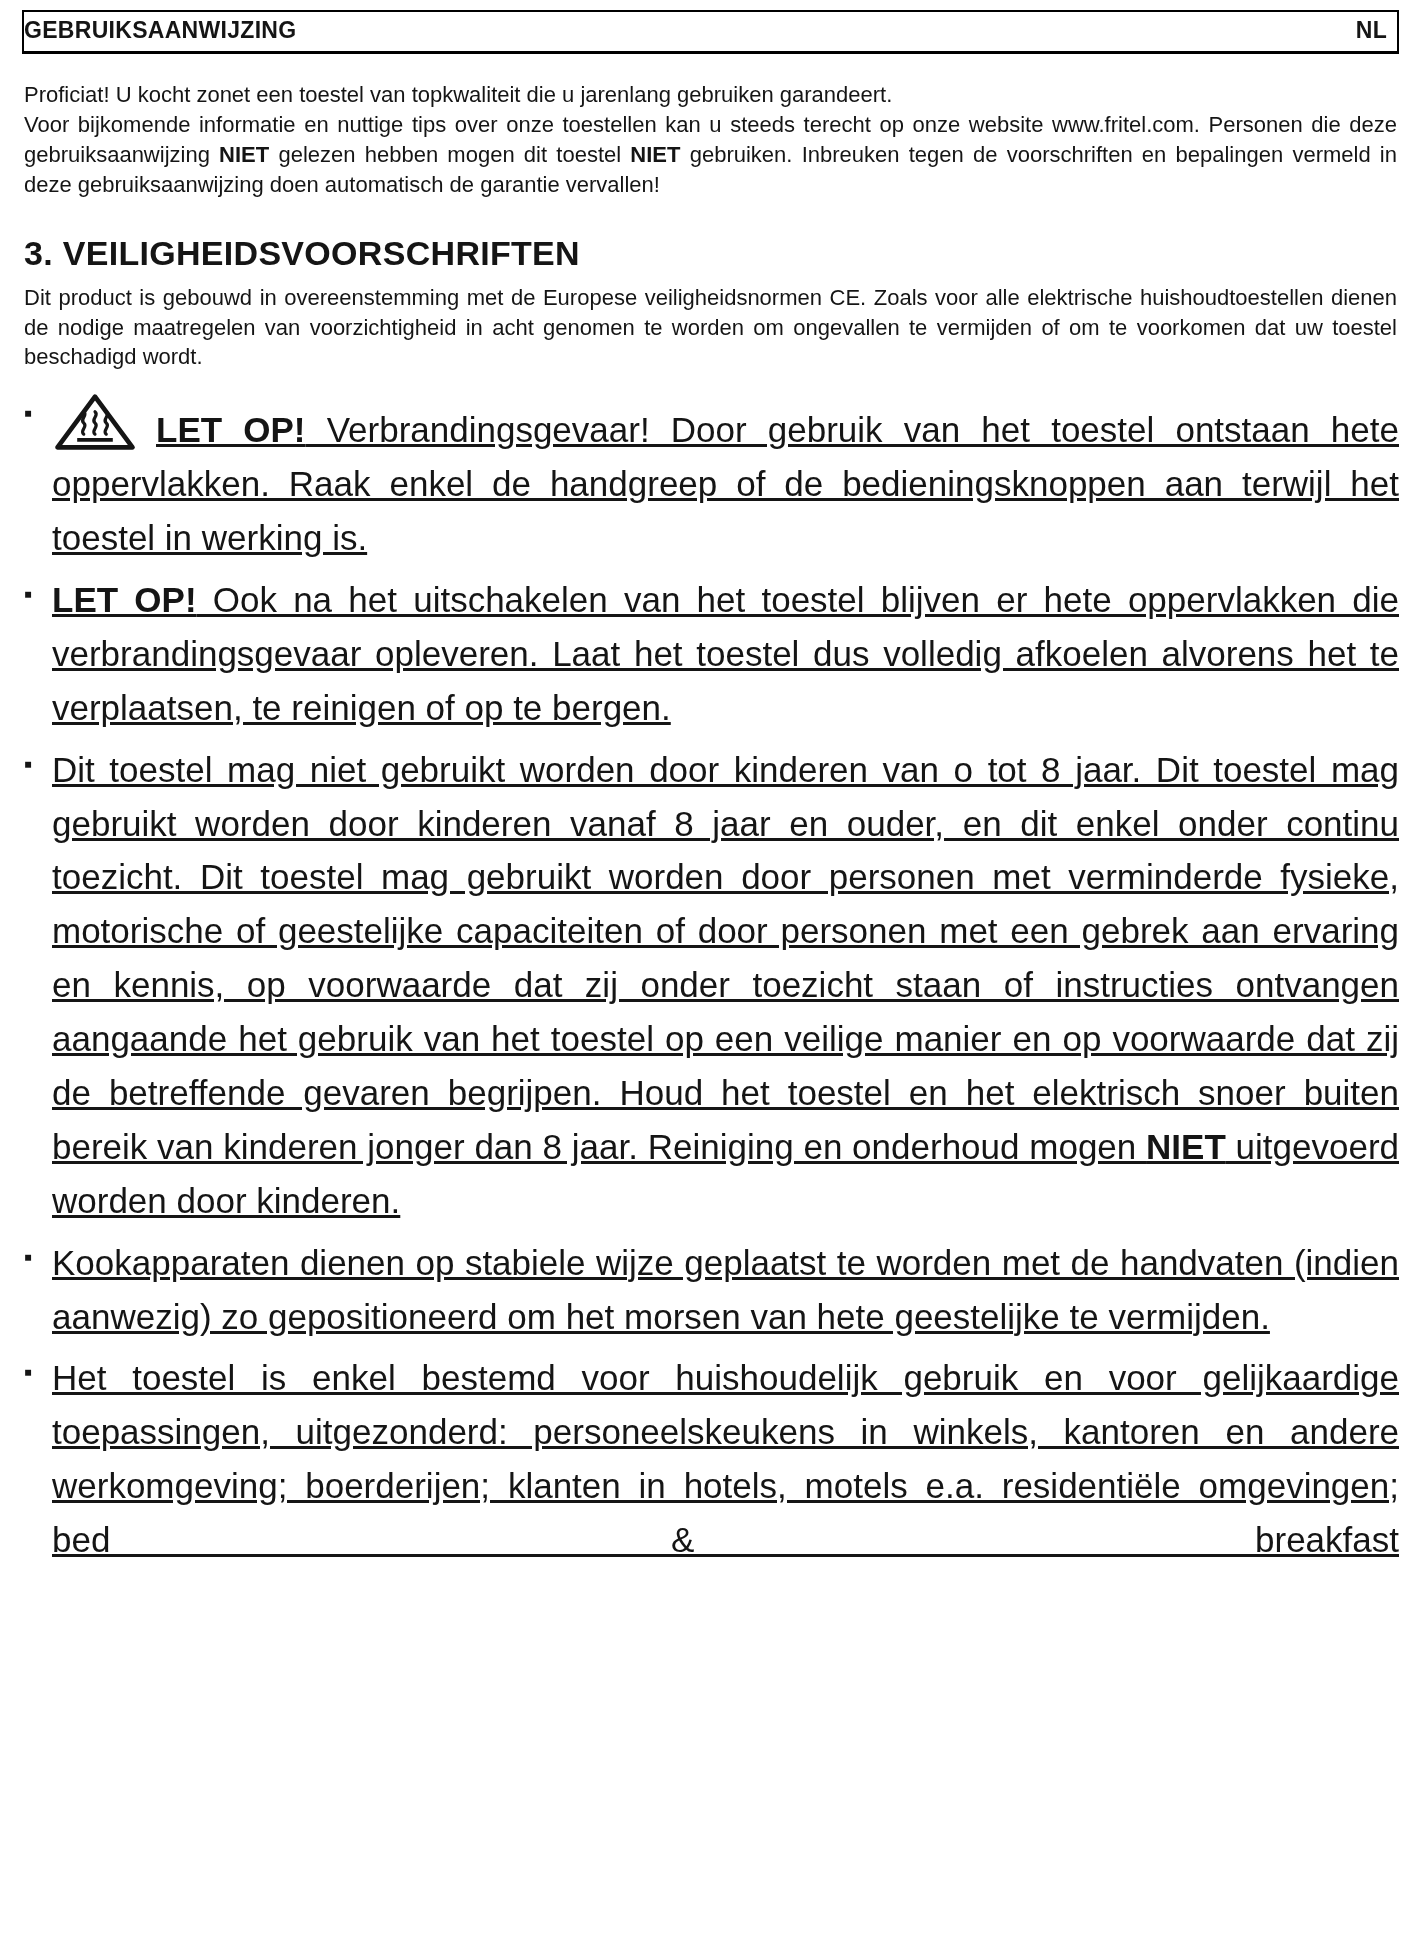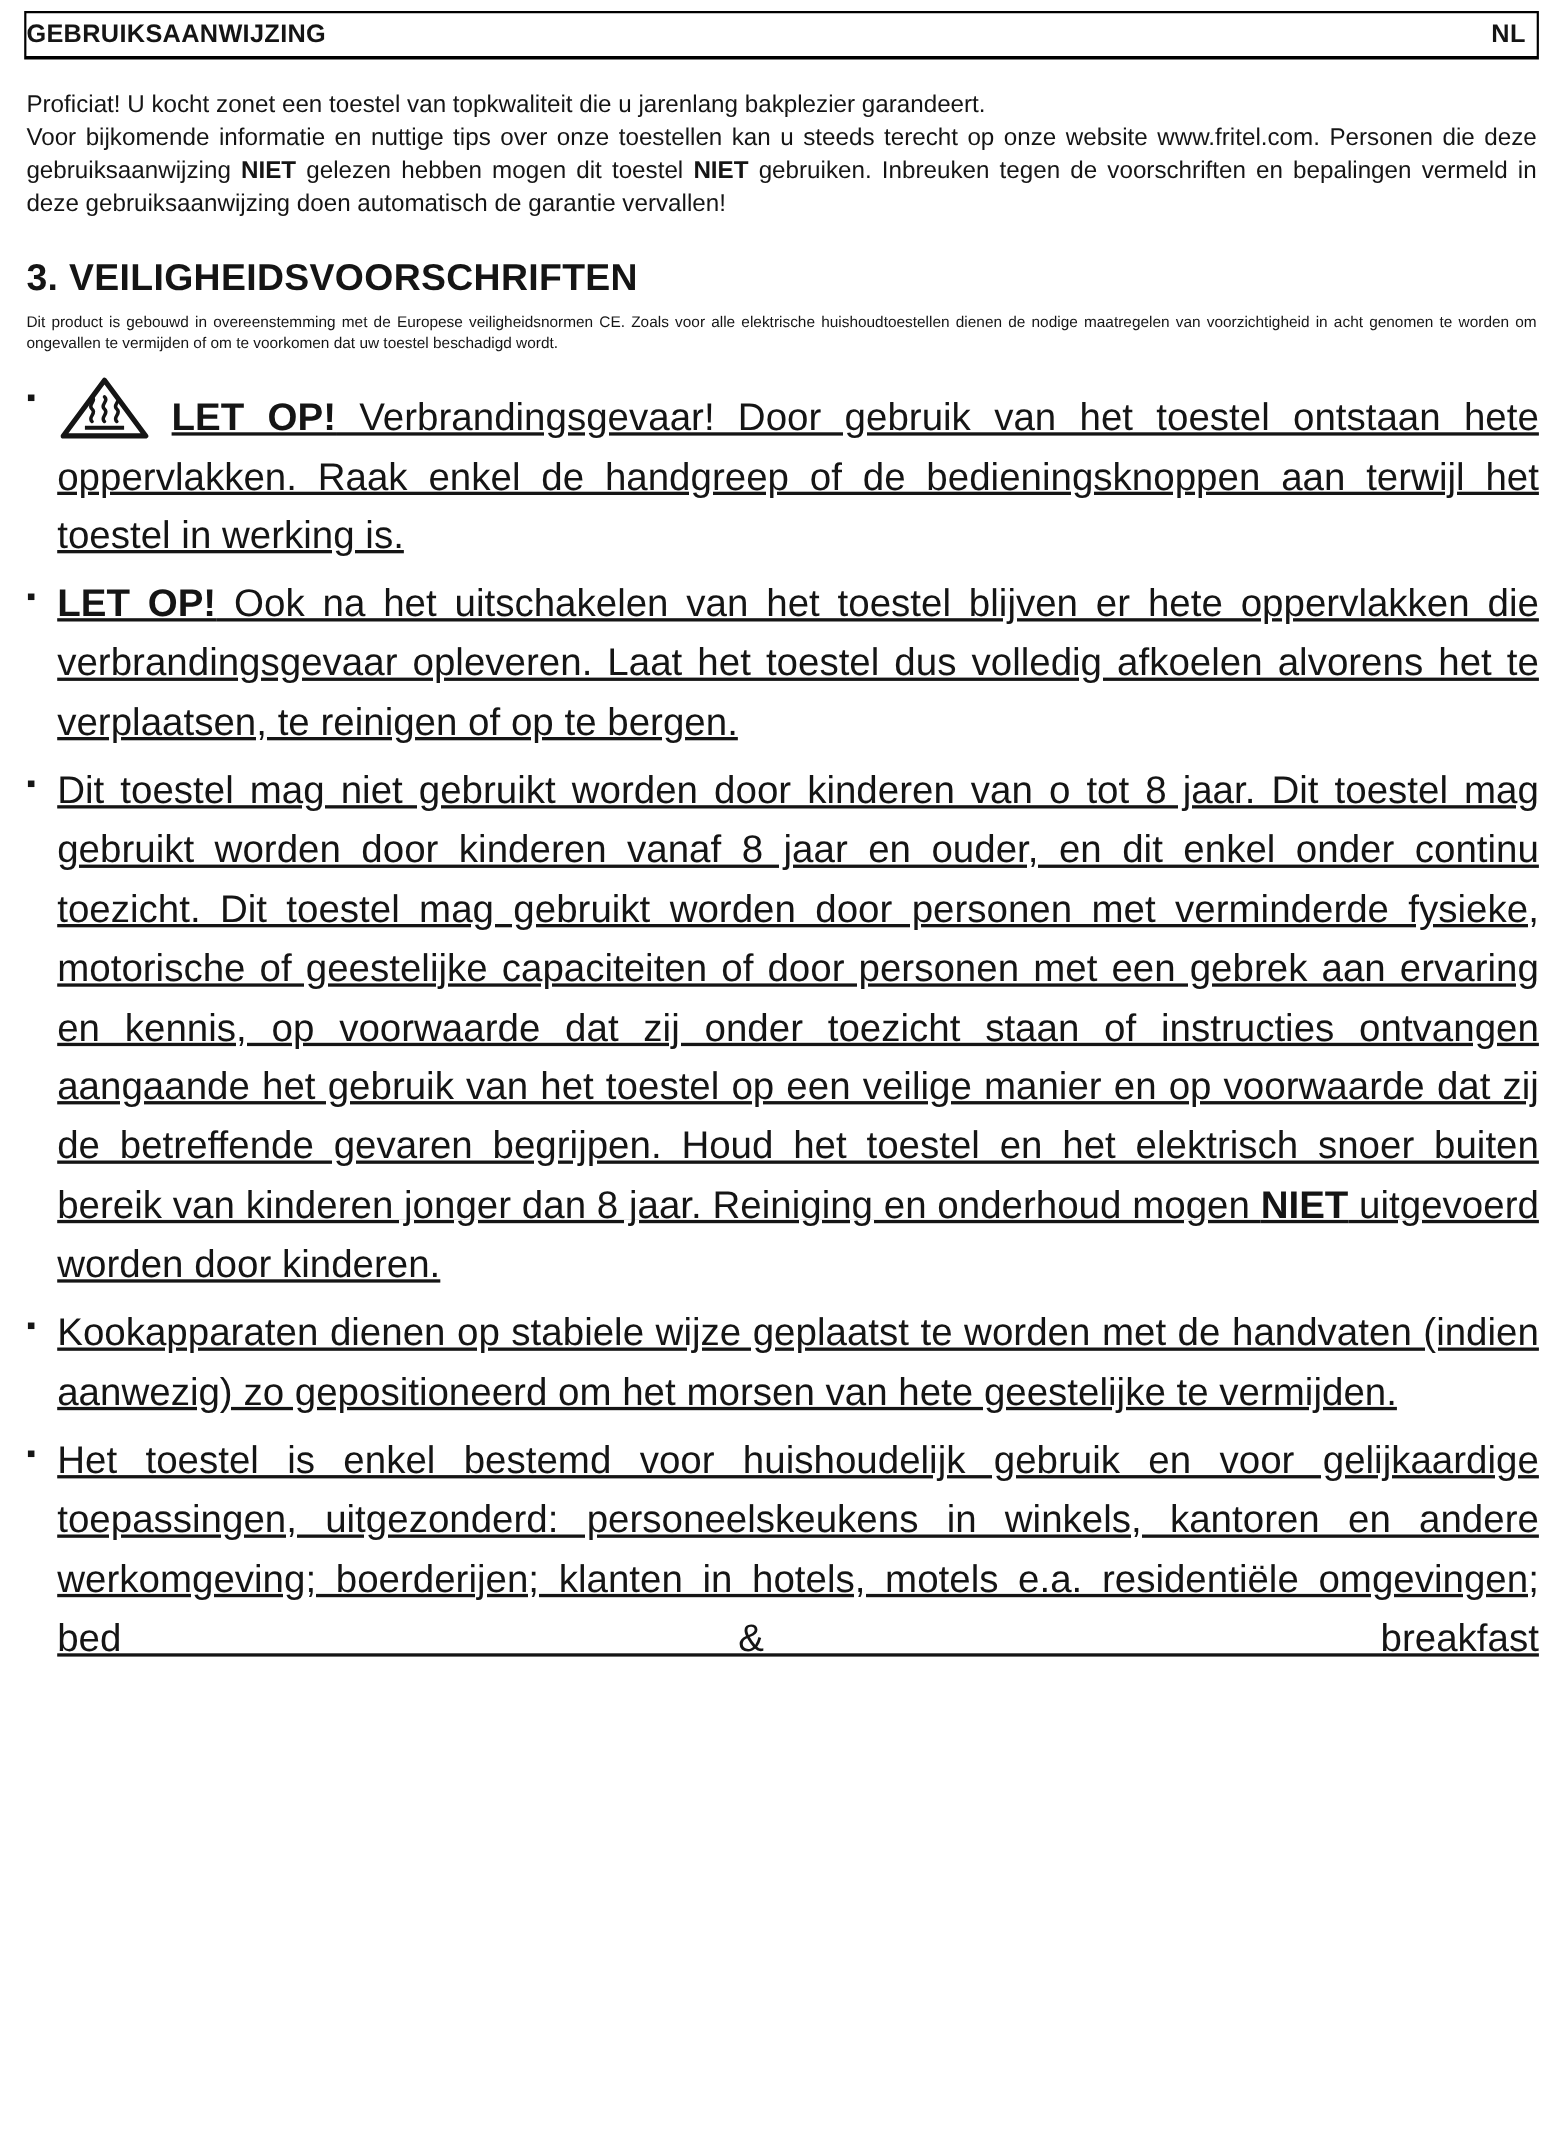--- a/index.html
+++ b/index.html
@@ -39,21 +39,21 @@
   .justified { text-align: justify; }
   
   .section-title {
     font-size: 34px;
     font-weight: bold;
     letter-spacing: 0.3px;
     margin: 34px 0 10px 2px;
   }
   .section-intro {
     margin: 0 2px;
-    font-size: 14px;
+    font-size: 22px;
     line-height: 1.36;
     text-align: justify;
   }
   
   ul.bullets {
     list-style: none;
     margin: 20px 0 0 0;
     padding: 0;
   }
   li.bullet {
@@ -87,21 +87,21 @@
 <body>
 
 <div class="page">
 
   <header class="header">
     <span>GEBRUIKSAANWIJZING</span>
     <span>NL</span>
   </header>
 
   <div class="intro">
-    <p>Proficiat! U kocht zonet een toestel van topkwaliteit die u jarenlang bakplezier garandeert.</p>
+    <p>Proficiat! U kocht zonet een toestel van topkwaliteit die u jarenlang gebruiken garandeert.</p>
     <p class="justified"><span>Voor bijkomende informatie en nuttige tips over onze toestellen kan u steeds terecht op onze website www.fritel.com. Personen die deze gebruiksaanwijzing </span><b>NIET</b><span> gelezen hebben mogen dit toestel </span><b>NIET</b><span> gebruiken. Inbreuken tegen de voorschriften en bepalingen vermeld in deze gebruiksaanwijzing doen automatisch de garantie vervallen!</span></p>
   </div>
 
   <h1 class="section-title">3. VEILIGHEIDSVOORSCHRIFTEN</h1>
 
   <p class="section-intro">Dit product is gebouwd in overeenstemming met de Europese veiligheidsnormen CE. Zoals voor alle elektrische huishoudtoestellen dienen de nodige maatregelen van voorzichtigheid in acht genomen te worden om ongevallen te vermijden of om te voorkomen dat uw toestel beschadigd wordt.</p>
 
   <ul class="bullets">
 
     <li class="bullet">

